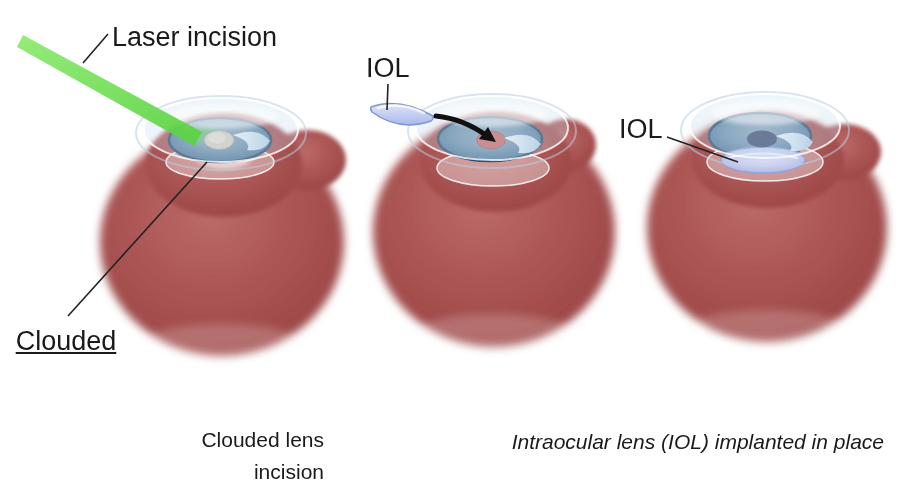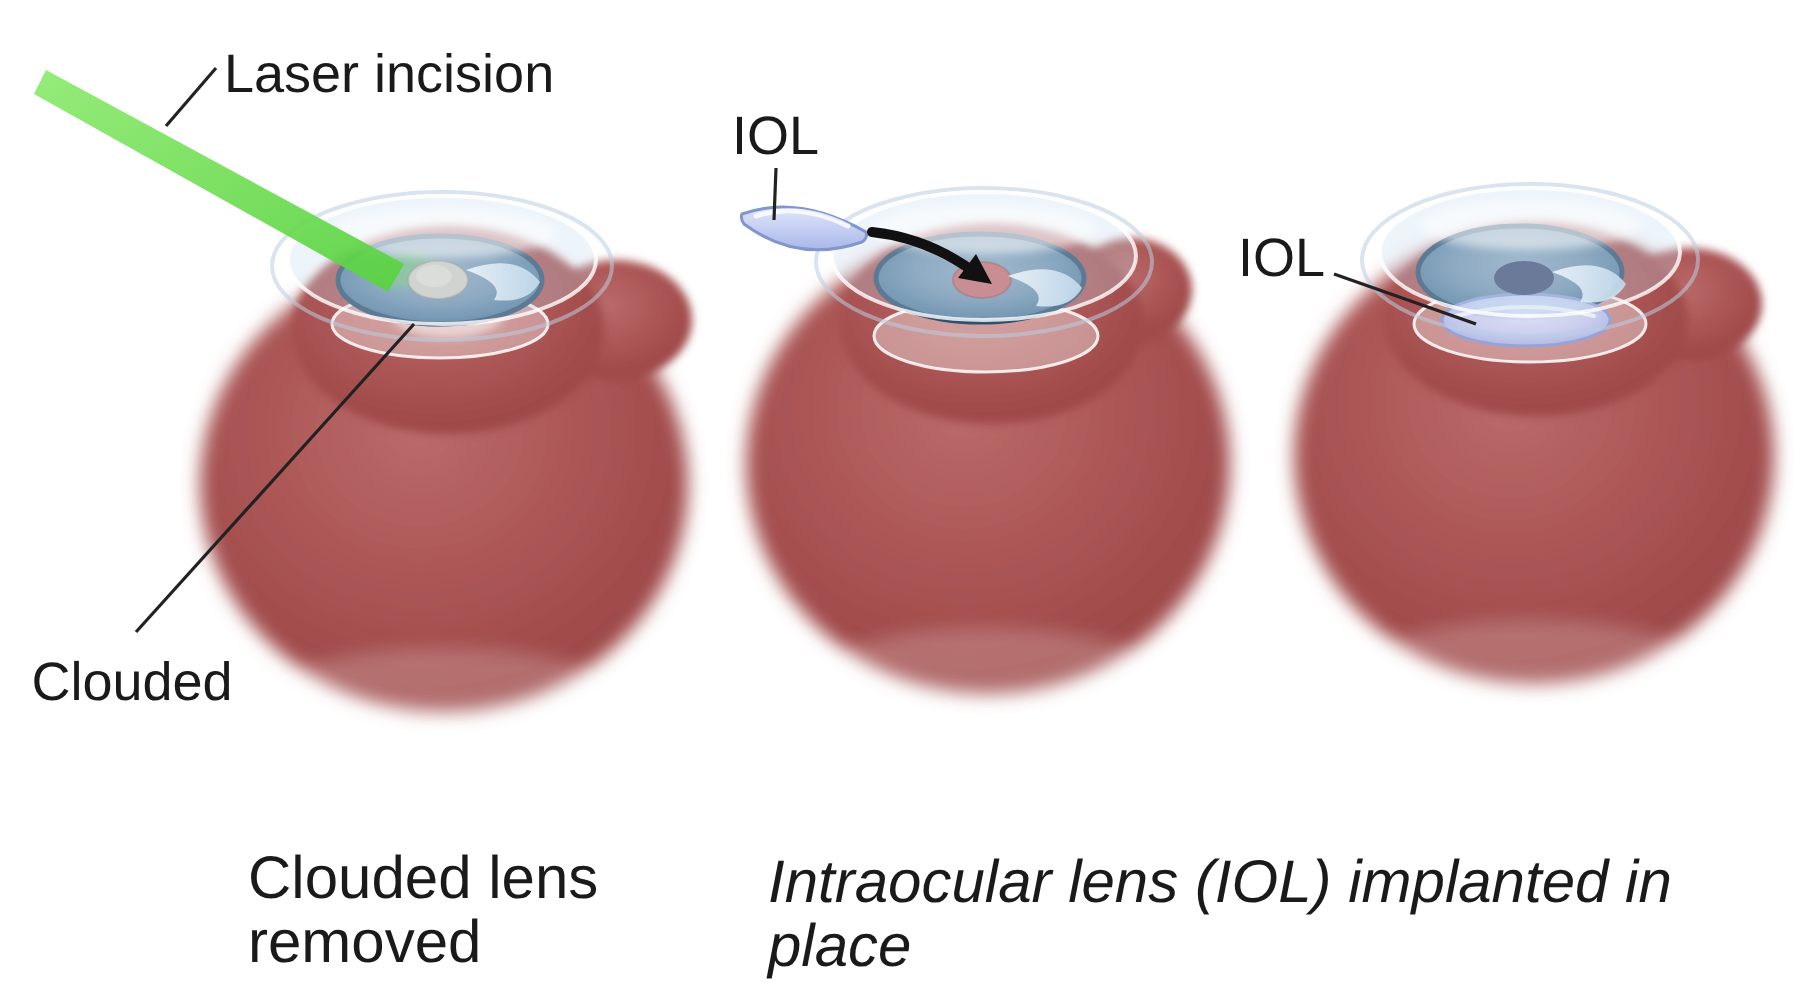--- a/index.html
+++ b/index.html
@@ -3,21 +3,21 @@
 <meta charset="utf-8">
 <style>
   html,body{margin:0;padding:0;background:#fff;}
   .stage{
     position:relative;width:900px;height:494px;background:#fff;overflow:hidden;
     font-family:"Liberation Sans", sans-serif;color:#1a1a1a;
   }
   .stage svg{position:absolute;left:0;top:0;}
   .lbl{position:absolute;white-space:nowrap;font-size:27px;line-height:1.2;}
   .lbl-2line{white-space:normal;text-align:center;line-height:35px;}
-  .caption{position:absolute;font-size:30px;text-align:left;line-height:32px;}
+  .caption{position:absolute;font-size:21px;text-align:right;line-height:32px;}
 </style>
 </head>
 <body>
 
 <div class="stage">
 
 <svg width="900" height="494" viewBox="0 0 900 494">
   <defs>
     <radialGradient id="gBall" cx="45%" cy="38%" r="68%">
       <stop offset="0%" stop-color="#bb6b6a"></stop>
@@ -109,28 +109,28 @@
     <use href="#swoosh" transform="translate(543,1)"></use>
     <ellipse cx="765" cy="130" rx="84" ry="38" fill="none" stroke="rgba(185,205,226,0.55)" stroke-width="2"></ellipse>
     <ellipse cx="765" cy="126" rx="75" ry="32" fill="rgba(200,222,240,0.30)" stroke="rgba(255,255,255,0.8)" stroke-width="2"></ellipse>
     <ellipse cx="765" cy="113" rx="54" ry="12" fill="rgba(255,255,255,0.55)" filter="url(#fSoft)"></ellipse>
     <line x1="667" y1="137" x2="738" y2="162" stroke="#222" stroke-width="1.6"></line>
   </g>
 </svg>
 
 <div class="lbl" style="left:112px;top:21px;">Laser incision</div>
 
-<div class="lbl lbl-2line" style="left:8px;top:324px;width:116px;">
+<div class="lbl lbl-2line" style="left:8px;top:324px;width:116px;text-decoration:underline;">
   <div>Clouded</div>
 </div>
 
 <div class="lbl" style="left:366px;top:52px;">IOL</div>
 
 <div class="lbl" style="left:619px;top:113px;">IOL</div>
 
 <div class="caption" style="left:124px;top:424px;width:200px;">
   <div>Clouded lens</div>
-  <div>removed</div>
+  <div>incision</div>
 </div>
 
 <div class="caption" style="left:384px;top:426px;width:500px;font-style:italic;">Intraocular lens (IOL) implanted in place</div>
 
 </div>
 
 </body></html>

